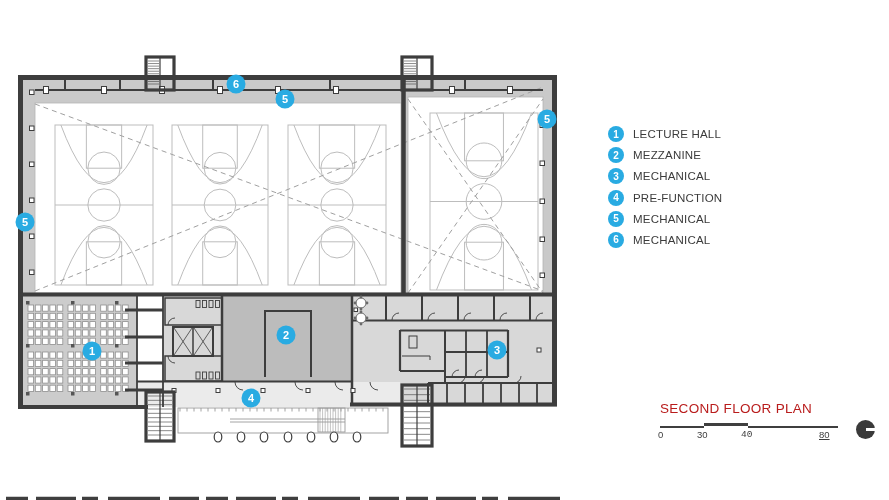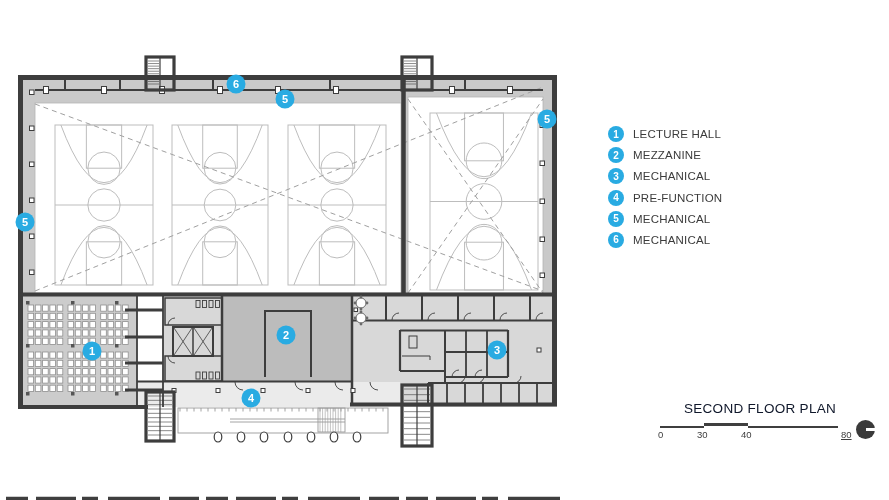--- a/index.html
+++ b/index.html
@@ -25,28 +25,28 @@
   
   .legend{position:absolute;left:608px;top:126px;}
   .legend-item{display:flex;align-items:center;height:16px;margin-bottom:5.2px;}
   .badge{width:16px;height:16px;border-radius:50%;background:var(--accent);color:#fff;
          font-size:10px;font-weight:bold;display:flex;align-items:center;justify-content:center;
          flex:0 0 16px;}
   .legend-label{margin-left:9px;font-size:11.5px;color:var(--text);letter-spacing:0.2px;white-space:nowrap;}
 
   
   .titleblock{position:absolute;left:660px;top:401px;width:200px;}
-  .tb-title{font-size:13.5px;color:#0f172a;letter-spacing:0.3px;text-align:center;}
+  .tb-title{font-size:13.5px;color:#b91c1c;letter-spacing:0.3px;}
   .scalebar{position:relative;margin-top:6px;width:180px;height:20px;}
   .seg{position:absolute;background:#3f3f3f;}
   .seg-low1{left:0;top:3.5px;width:44px;height:2.5px;}
   .seg-high{left:44px;top:0.5px;width:44px;height:3.2px;}
   .seg-low2{left:88px;top:3.5px;width:90px;height:2.5px;}
   .tick{position:absolute;top:7px;font-size:9.5px;color:#3d3d3d;}
-  .tick-0{left:-2px;} .tick-20{left:37px;} .tick-40{left:81px;} .tick-80{left:181px;text-decoration:underline;}
+  .tick-0{left:-2px;} .tick-20{left:37px;} .tick-40{left:81px;font-family:Liberation Mono, monospace;} .tick-80{left:159px;text-decoration:underline;}
 
   
   .north{position:absolute;left:856px;top:420px;width:19px;height:19px;border-radius:50%;
          background:#3a3a3a;}
   .north-notch{position:absolute;right:-1px;top:8px;width:10px;height:3px;background:#fff;}
 </style>
 </head>
 <body>
 
 <div id="stage">

